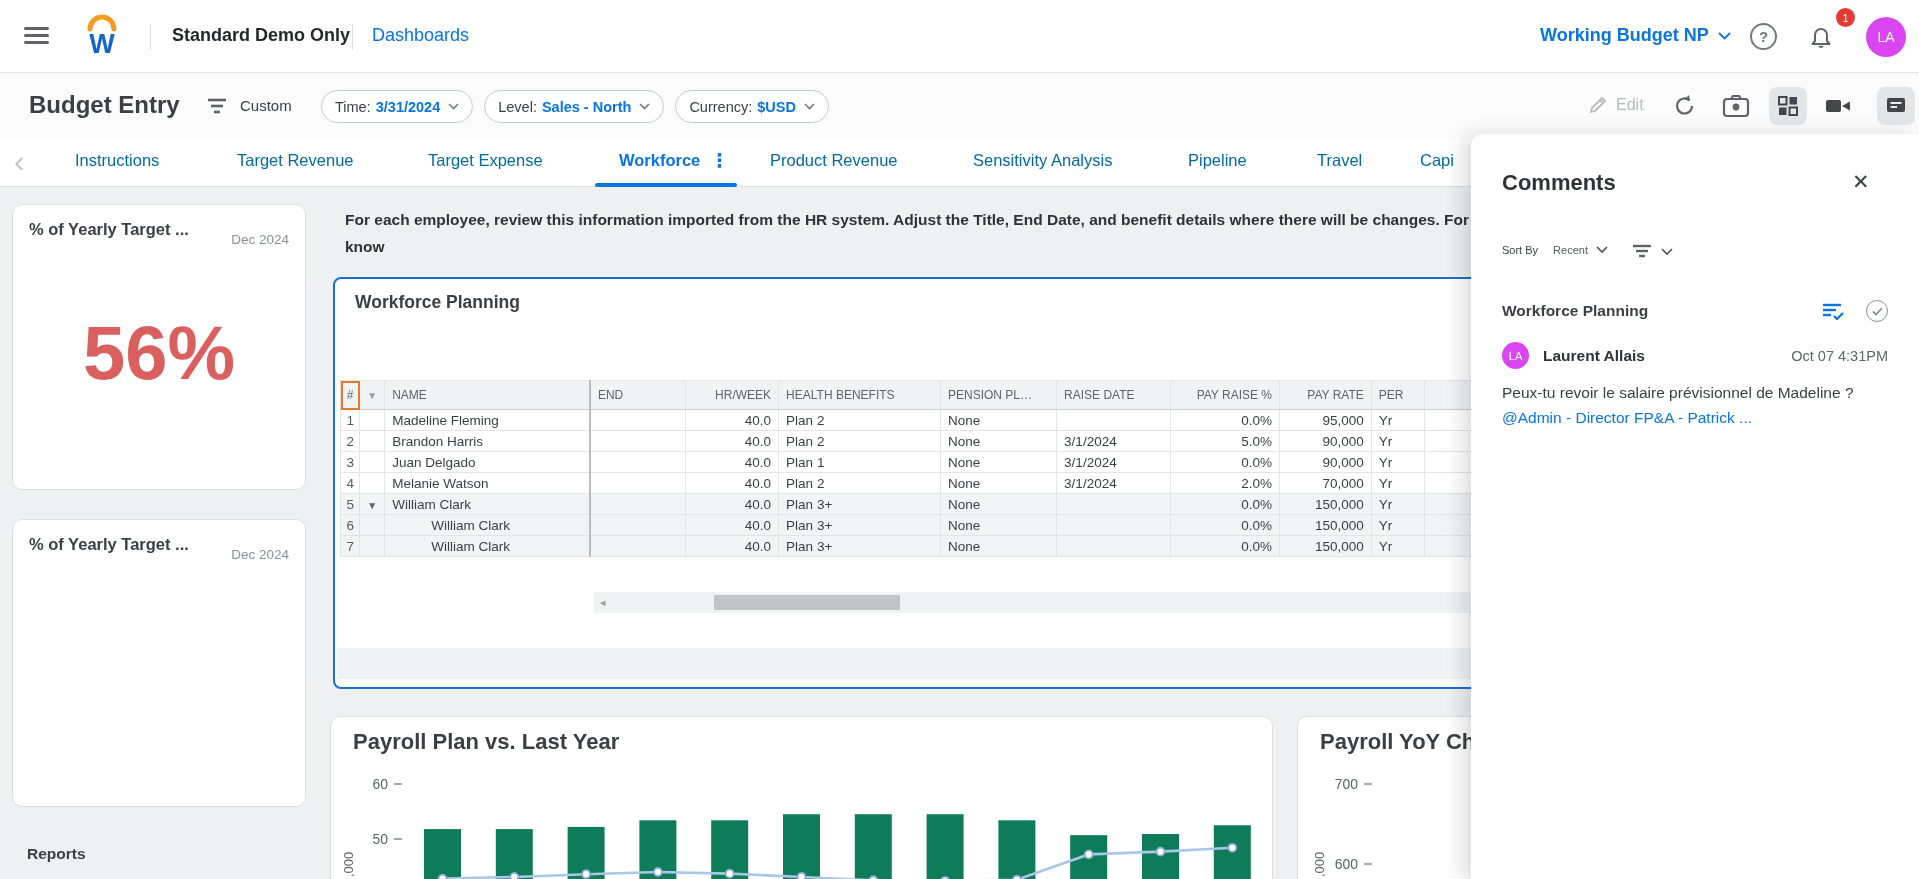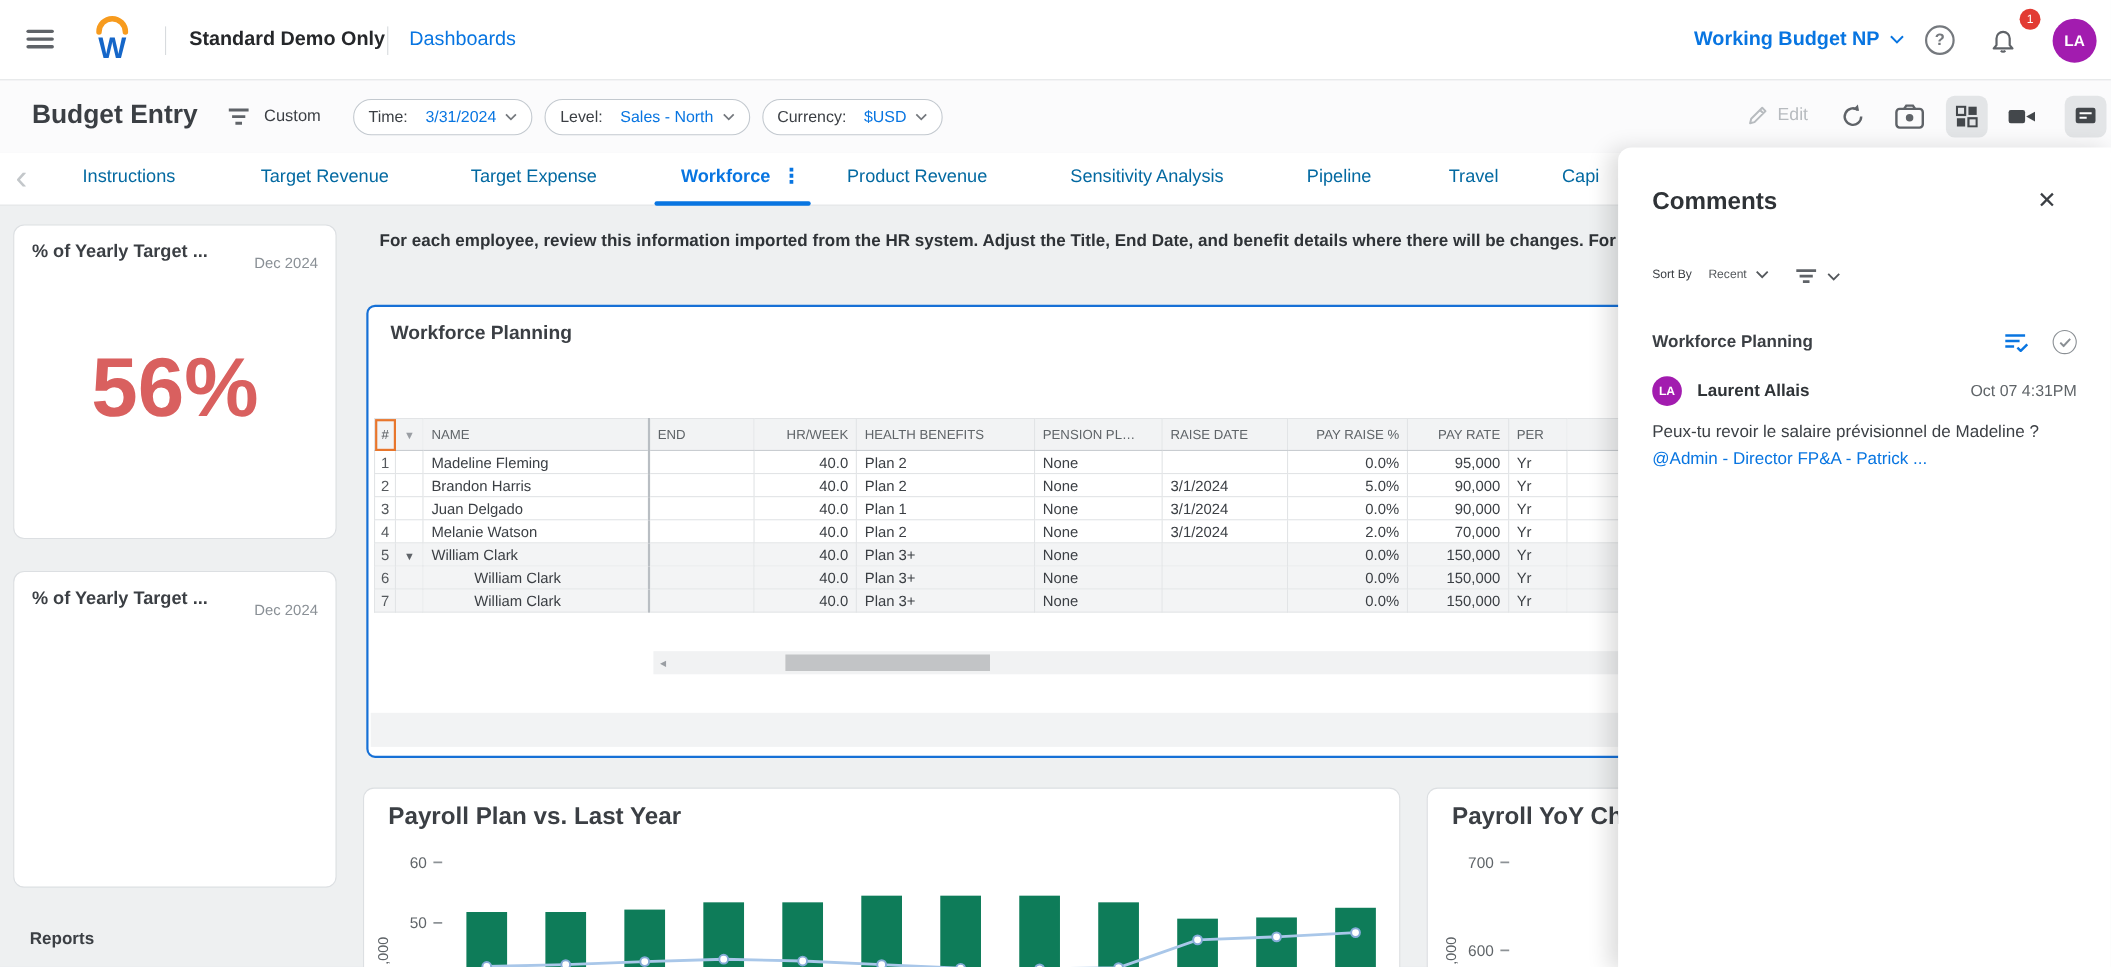--- a/index.html
+++ b/index.html
@@ -17,33 +17,33 @@
   .logo{left:80px;top:13px}
   .vsep{top:24px;width:1px;height:26px;background:#d8dbde}
   .product-title{left:172px;top:25px;font-size:18px;font-weight:bold;color:#25272a}
   .nav-link{left:372px;top:25px;font-size:18px;color:#0875e1;cursor:pointer}
   .version{left:1540px;top:25px;font-size:18px;font-weight:700;color:#0875e1;display:flex;align-items:center;gap:9px;cursor:pointer}
   .help{left:1750px;top:23px;width:27px;height:27px;border:2px solid #75797e;border-radius:50%;
         display:flex;align-items:center;justify-content:center;font-size:15px;font-weight:bold;color:#75797e;cursor:pointer}
   .bell{left:1808px;top:23px;cursor:pointer}
   .badge{left:1836px;top:8px;width:19px;height:19px;background:#e23b33;border-radius:50%;color:#fff;
          font-size:11px;display:flex;align-items:center;justify-content:center;z-index:11}
-  .avatar{width:40px;height:40px;border-radius:50%;background:#a21caf;color:#fff;font-size:14px;font-weight:bold;
+  .avatar{width:40px;height:40px;border-radius:50%;background:#d946ef;color:#fff;font-size:14px;font-weight:normal;
           display:flex;align-items:center;justify-content:center}
   .avatar.top{position:absolute;left:1866px;top:17px;cursor:pointer}
 
   
   .toolbar{position:absolute;left:0;top:73px;width:1919px;height:66px;background:#fbfbfc;z-index:9}
   .page-title{left:29px;top:18px;font-size:24px;font-weight:bold;color:#3b3f44}
   .filter-ic{left:206px;top:25px;cursor:pointer}
   .layout-label{left:240px;top:24px;font-size:15px;color:#3b3f44}
   .pills{left:321px;top:17px;display:flex;gap:11px}
   .pill{height:33px;border:1px solid #c3c9cf;border-radius:17px;background:#fff;display:flex;align-items:center;
         padding:0 13px;font-size:14.5px;color:#3b3f44;cursor:pointer;white-space:nowrap}
-  .pill b{color:#0875e1;font-weight:400;margin-left:16px}
+  .pill b{color:#0875e1;font-weight:700;margin-left:5px}
   .pill .chev{margin-left:8px}
   .tool-ic{top:20px;cursor:pointer}
   .icbg{top:14px;width:38px;height:38px;background:#e3e5e7;border-radius:8px;display:flex;align-items:center;justify-content:center;cursor:pointer}
   .editgrp{left:1588px;top:22px;display:flex;align-items:center;gap:8px;color:#b7bbbf;font-size:16px;cursor:pointer}
 
   
   .tabbar{position:absolute;left:0;top:139px;width:1919px;height:48px;background:#fff;border-bottom:1px solid #dfe1e3;z-index:8}
   .backchev{left:14px;top:4px;font-size:32px;color:#c3c7ca;cursor:pointer}
   .tab{top:12px;font-size:16.5px;color:#0369a1;cursor:pointer;white-space:nowrap}
   .tab.active{color:#0875e1;font-weight:600}
@@ -251,20 +251,21 @@
     <div class="v" style="top:104px">56%</div>
   </div>
   <div class="abs card kpi" style="top:519px;height:288px">
     <span class="p">Dec 2024</span>
     <span class="t">% of Yearly Target ...</span>
   </div>
   <div class="abs reports">Reports</div>
 
   <div class="abs instr">
     <div>For each employee, review this information imported from the HR system. Adjust the Title, End Date, and benefit details where there will be changes. For</div>
+    <div>know</div>
   </div>
 
   <div class="abs panel">
     <div class="abs panel-title">Workforce Planning</div>
 
     <table class="sheet">
       <colgroup>
         <col style="width:20px">
           <col style="width:23px">
           <col style="width:213px">

